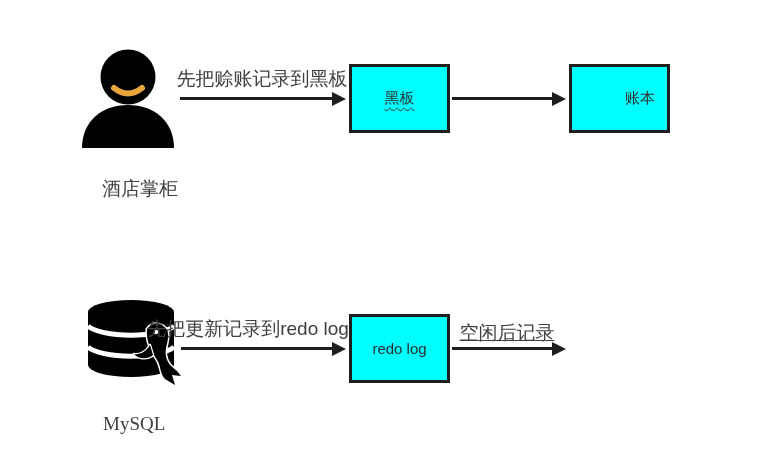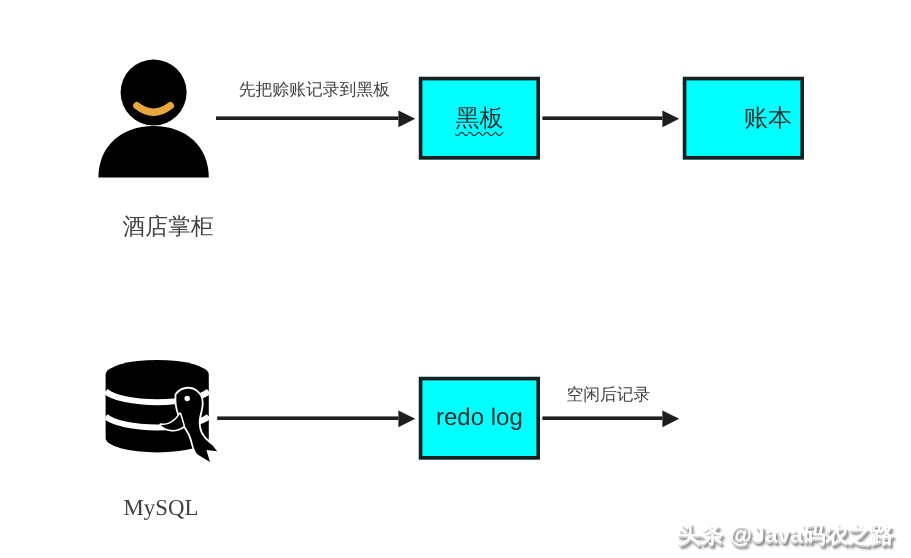--- a/index.html
+++ b/index.html
@@ -46,36 +46,36 @@
     top:50%;
     transform:translateY(-50%);
     width:0;height:0;
     border-top:7px solid transparent;
     border-bottom:7px solid transparent;
     border-left:14px solid var(--arrow);
   }
   .arrow-label{
     position:absolute;
     transform:translateX(-50%);
-    font-size:14px;
+    font-size:19px;
     color:var(--label-text);
     white-space:nowrap;
   }
   .node-box{
     position:absolute;
     box-sizing:border-box;
     width:101px;height:69px;
     background:var(--box-fill);
     border:3px solid var(--box-border);
     display:flex;
     align-items:center;
     justify-content:center;
   }
   .node-box span{
-    font-size:20px;
+    font-size:15px;
     color:var(--box-text);
     white-space:nowrap;
   }
   .u-wavy{
     text-decoration:underline;
     text-decoration-style:wavy;
     text-decoration-color:#333;
     text-decoration-thickness:1px;
     text-underline-offset:4px;
   }
@@ -96,21 +96,21 @@
   .arrow-2-top{left:452px;top:97px;width:100px;}
   .label-1-top{left:262px;top:66px;}
   .label-2-top{left:507px;top:70px;}
   .box-blackboard{left:349px;top:64px;}
   .box-ledger{left:569px;top:64px;padding-left:41px;}
   .mysql-icon{left:86px;top:299px;}
   .mysql-label{left:103px;top:413px;}
   .arrow-1-bottom{left:181px;top:347px;width:151px;}
   .arrow-2-bottom{left:452px;top:347px;width:100px;}
   .label-1-bottom{left:248px;top:316px;}
-  .label-2-bottom{left:507px;top:320px;}
+  .label-2-bottom{left:507px;top:320px;text-decoration:underline;}
   .box-redolog{left:349px;top:314px;}
   .box-disk{left:569px;top:314px;}
 </style>
 </head>
 <body>
 
 <div class="canvas">
 
   <svg class="icon-svg person-icon" width="100" height="105" viewBox="0 0 100 105" aria-hidden="true">
     <circle cx="49" cy="31" r="27.5" fill="var(--icon)"></circle>
@@ -147,25 +147,25 @@
                L95,77 L86,76 L89,86 L79,80
                C74,75 75,67 71,61
                C65,51 60,43 61,30 Z" fill="var(--icon)" stroke="#ffffff" stroke-width="3" paint-order="stroke" stroke-linejoin="round"></path>
       <path d="M64,46 C60,53 53,56 48,55 C52,60 61,61 67,56 Z" fill="var(--icon)" stroke="#ffffff" stroke-width="2.5" paint-order="stroke" stroke-linejoin="round"></path>
       <circle cx="70" cy="33" r="2.3" fill="#ffffff"></circle>
     </g>
   </svg>
 
   <div class="actor-label mysql-label">MySQL</div>
 
+  <div class="arrow-label label-1-bottom">先把更新记录到redo log</div>
   <div class="arrow arrow-1-bottom"></div>
 
   <div class="node-box box-redolog">
     <span>redo log</span>
   </div>
 
   <div class="arrow-label label-2-bottom">空闲后记录</div>
   <div class="arrow arrow-2-bottom"></div>
 
 
-  <div class="watermark">头条 @Java码农之路</div>
 
 </div>
 
 </body></html>

